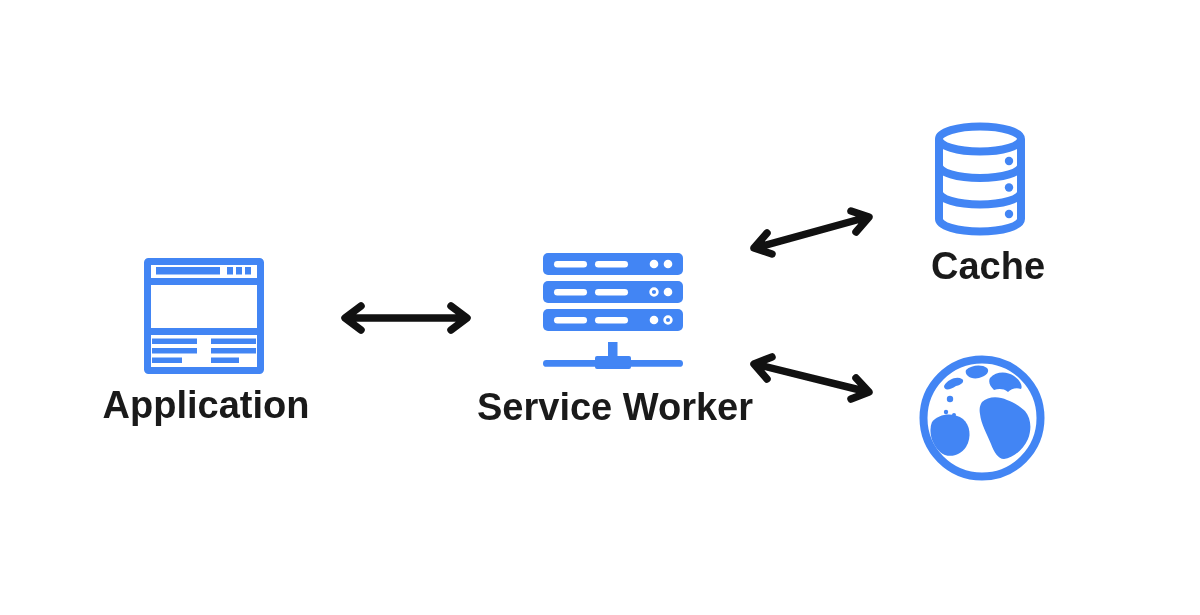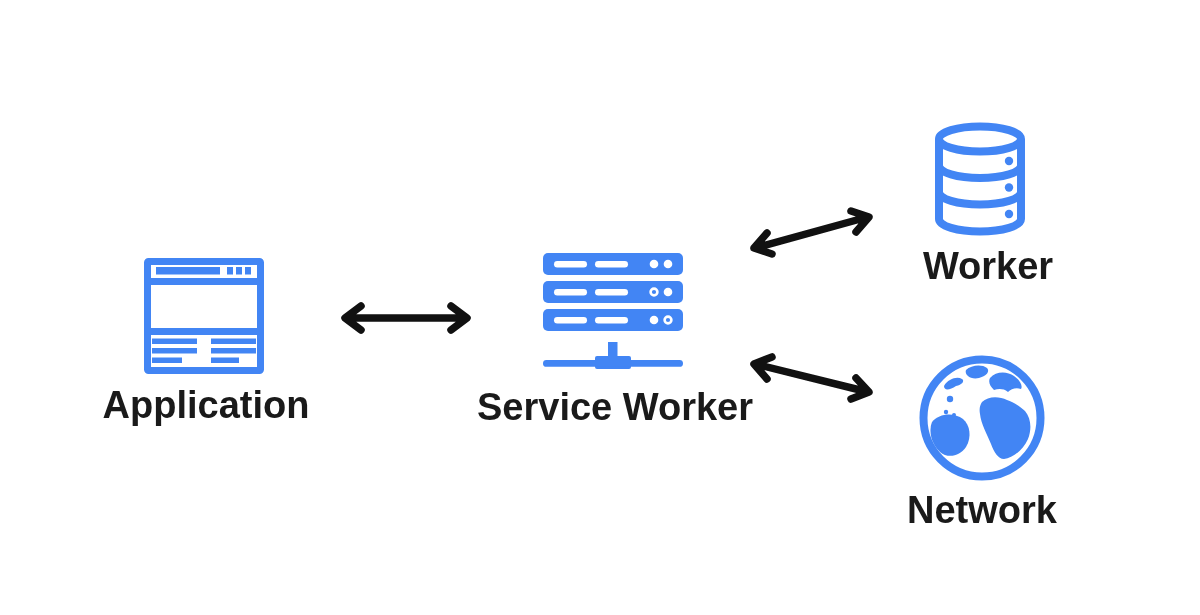--- a/index.html
+++ b/index.html
@@ -111,32 +111,31 @@
       <path class="blue-stroke" stroke-width="8" d="M8 17 L8 97"></path>
       <path class="blue-stroke" stroke-width="8" d="M90 17 L90 97"></path>
       <path class="blue-stroke" stroke-width="8" d="M8 97 A41 12.5 0 0 0 90 97"></path>
       <path class="blue-stroke" stroke-width="8" d="M8 43.5 A41 12.5 0 0 0 90 43.5"></path>
       <path class="blue-stroke" stroke-width="8" d="M8 70 A41 12.5 0 0 0 90 70"></path>
       <circle class="blue-fill" cx="78" cy="39" r="4.2"></circle>
       <circle class="blue-fill" cx="78" cy="65.5" r="4.2"></circle>
       <circle class="blue-fill" cx="78" cy="92" r="4.2"></circle>
     </svg>
   </div>
-  <div class="node-label" style="left:988px; top:245px;">Worker</div>
+  <div class="node-label" style="left:988px; top:245px;">Cache</div>
 
   <div class="node" style="left:919px; top:355px;">
     <svg width="126" height="126" viewBox="0 0 126 126">
       <circle cx="63" cy="63" r="58.5" fill="#ffffff" class="blue-stroke" stroke-width="8"></circle>
       <g class="blue-fill">
         <path d="M47 15 C52 10 63 9 68 13 C71 16 68 21 60 23 C52 25 45 20 47 15 Z"></path>
         <path d="M25 31 C29 24 38 21 43 24 C46 26 43 30 37 31 C31 35 25 36 25 31 Z"></path>
         <circle cx="31" cy="44" r="3.2"></circle>
         <path d="M71 23 C77 16 88 16 95 21 C101 25 104 31 102 34 C97 32 92 34 89 37 C84 33 79 34 75 35 C71 31 69 27 71 23 Z"></path>
         <path d="M63 47 C69 41 80 41 88 45 C94 47 101 51 106 56 C112 63 113 74 109 84 C104 95 94 103 85 104 C79 104 75 97 72 89 C68 79 62 69 61 59 C60 54 61 50 63 47 Z"></path>
         <path d="M13 67 C20 58 35 57 44 64 C51 70 53 82 47 92 C41 101 29 104 21 97 C13 90 9 77 13 67 Z"></path>
         <circle cx="27" cy="57" r="2.2"></circle>
         <circle cx="35" cy="60" r="2"></circle>
       </g>
     </svg>
   </div>
-  <div class="node-label" style="left:982px; top:489px;">Network</div>
 
 </div>
 
 </body></html>

